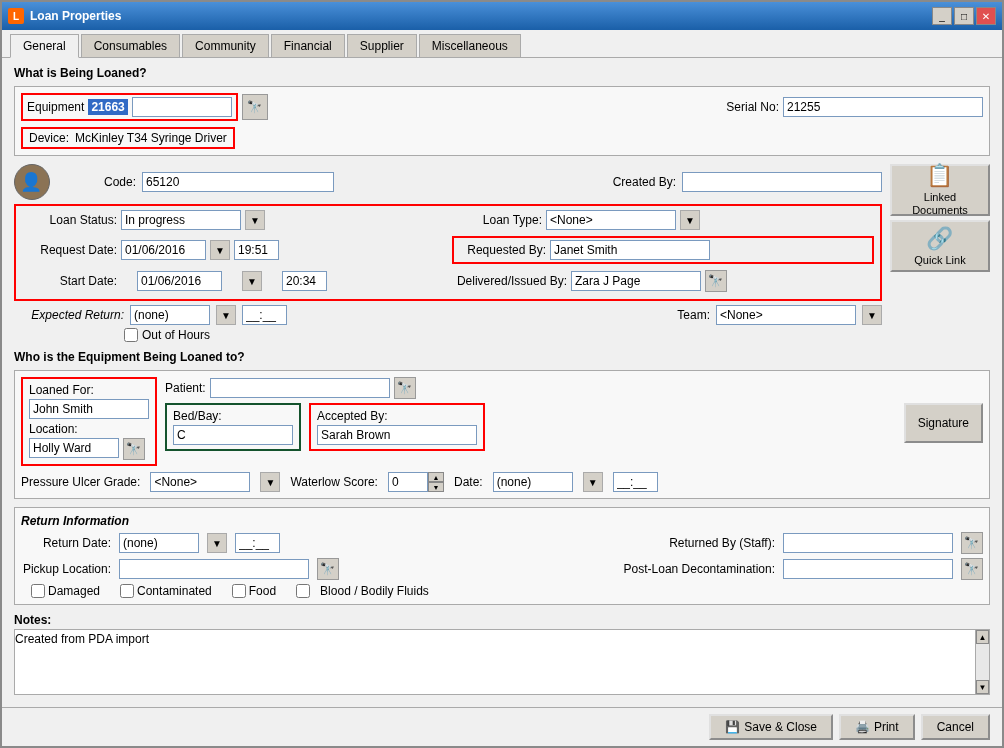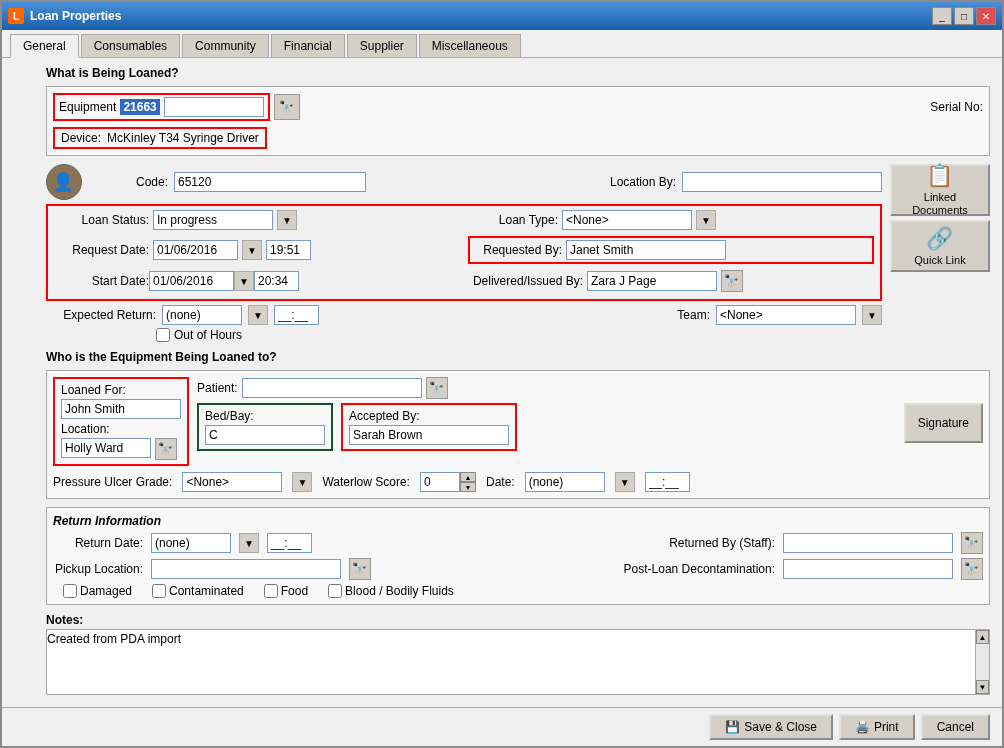--- a/index.html
+++ b/index.html
@@ -7,21 +7,21 @@
     .window { width: 1004px; height: 748px; background: #f0f0f0; border: 2px solid #8a8a8a; display: flex; flex-direction: column; }
     .title-bar { background: linear-gradient(to bottom, #4a90d9, #1a5fa8); color: white; padding: 4px 6px; display: flex; align-items: center; justify-content: space-between; height: 28px; }
     .title-bar-left { display: flex; align-items: center; gap: 6px; font-weight: bold; font-size: 13px; }
     .title-icon { width: 16px; height: 16px; background: #ff6600; border-radius: 2px; display: flex; align-items: center; justify-content: center; color: white; font-size: 10px; font-weight: bold; }
     .title-controls { display: flex; gap: 2px; }
     .title-btn { width: 20px; height: 18px; background: #d4d0c8; border: 1px solid #888; font-size: 10px; display: flex; align-items: center; justify-content: center; cursor: pointer; color: #000; }
     .title-btn.close { background: #e05050; color: white; }
     .tabs-bar { background: #f0f0f0; border-bottom: 1px solid #aaa; display: flex; padding: 4px 8px 0; gap: 2px; }
     .tab { padding: 4px 12px; background: #d4d0c8; border: 1px solid #aaa; border-bottom: none; cursor: pointer; color: #000; }
     .tab.active { background: #f0f0f0; border-bottom: 1px solid #f0f0f0; margin-bottom: -1px; z-index: 1; }
-    .content { flex: 1; padding: 8px 12px; overflow: hidden; display: flex; flex-direction: column; gap: 4px; margin-left: 32px; }
+    .content { flex: 1; padding: 8px 12px; overflow: hidden; display: flex; flex-direction: column; gap: 4px; }
     .section-label { font-weight: bold; margin-bottom: 2px; color: #000; }
     .form-row { display: flex; align-items: center; gap: 6px; margin-bottom: 3px; }
     .label { color: #000; white-space: nowrap; min-width: 80px; text-align: right; }
     input[type="text"] { height: 20px; border: 1px solid #7a9abf; background: white; padding: 1px 3px; color: #000; }
     .dropdown-arrow { width: 20px; height: 20px; background: #d4d0c8; border: 1px solid #aaa; display: flex; align-items: center; justify-content: center; cursor: pointer; font-size: 10px; }
     .icon-btn { width: 26px; height: 26px; background: #d4d0c8; border: 1px solid #999; display: flex; align-items: center; justify-content: center; cursor: pointer; }
     .red-border { border: 2px solid red !important; }
     .what-loaned-box { border: 1px solid #aaa; padding: 6px; background: #f8f8f8; margin-bottom: 4px; }
     .equipment-row { display: flex; align-items: center; gap: 4px; }
     .equipment-label-box { display: flex; align-items: center; border: 2px solid red; padding: 2px 4px; gap: 4px; }
@@ -86,39 +86,40 @@
         <div class="equipment-label-box red-border">
           <span class="equip-label">Equipment</span>
           <span class="equip-id">21663</span>
           <input type="text" class="equip-input" value="" style="width: 100px;">
         </div>
         <div class="icon-btn">
           <span>🔭</span>
         </div>
         <div style="flex:1"></div>
         <span class="label">Serial No:</span>
+        <input type="text" style="width: 200px;" value="21255">
       </div>
 
       <div style="margin-top:4px;">
         <span class="device-box red-border">
           <span>Device:</span>
           <span>McKinley T34 Syringe Driver</span>
         </span>
       </div>
     </div>
 
     <div style="display:flex; gap:8px; align-items:flex-start;">
       <div style="flex:1;">
 
         <div class="form-row code-row">
           <div class="person-icon">👤</div>
           <span class="label">Code:</span>
           <input type="text" style="width: 192px;" value="65120">
           <div style="flex:1;"></div>
-          <span class="label" style="min-width:90px; text-align:right;">Location By:</span>
+          <span class="label" style="min-width:90px; text-align:right;">Created By:</span>
           <input type="text" style="width: 200px;" value="">
         </div>
 
         <div class="status-section" style="display:grid; grid-template-columns: 1fr 1fr; gap:3px 8px; margin-bottom:4px;">
 
           <div class="form-row" style="display:flex; align-items:center; gap:4px;">
             <span class="label" style="min-width:95px;">Loan Status:</span>
             <input type="text" style="width: 120px;" value="In progress">
             <div class="dropdown-arrow">▼</div>
           </div>
@@ -134,36 +135,36 @@
             <input type="text" style="width: 85px;" value="01/06/2016">
             <div class="dropdown-arrow">▼</div>
             <input type="text" style="width: 45px;" value="19:51">
           </div>
 
           <div class="form-row" style="display:flex; align-items:center; gap:4px; border: 2px solid red; padding:2px;">
             <span class="label" style="min-width:90px;">Requested By:</span>
             <input type="text" style="width: 160px;" value="Janet Smith">
           </div>
 
-          <div class="form-row" style="display:flex; align-items:center; gap:0;">
+          <div class="form-row" style="display:flex; align-items:center; gap:20px;">
             <span class="label" style="min-width:95px;">Start Date:</span>
             <input type="text" style="width: 85px;" value="01/06/2016">
             <div class="dropdown-arrow">▼</div>
             <input type="text" style="width: 45px;" value="20:34">
           </div>
 
           <div class="form-row" style="display:flex; align-items:center; gap:4px;">
             <span class="label" style="min-width:115px;">Delivered/Issued By:</span>
             <input type="text" style="width: 130px;" value="Zara J Page">
             <div class="icon-btn" style="width:22px; height:22px;">🔭</div>
           </div>
         </div>
 
         <div class="form-row" style="margin-bottom:3px;">
-          <span class="label" style="min-width:110px;">Expected Return:</span>
+          <span class="label" style="min-width:110px;font-style:italic;">Expected Return:</span>
           <input type="text" style="width: 80px;" value="(none)">
           <div class="dropdown-arrow">▼</div>
           <input type="text" style="width: 45px;" value="__:__">
           <div style="flex:1;"></div>
           <span class="label" style="min-width:50px;">Team:</span>
           <input type="text" style="width: 140px;" value="&lt;None&gt;">
           <div class="dropdown-arrow">▼</div>
         </div>
 
         <div class="form-row checkbox-row" style="margin-left:110px; margin-bottom:4px;">
@@ -270,21 +271,21 @@
           <span>Damaged</span>
         </label>
         <label style="display:flex; align-items:center; gap:3px;">
           <input type="checkbox" style="">
           <span>Contaminated</span>
         </label>
         <label style="display:flex; align-items:center; gap:3px;">
           <input type="checkbox" style="">
           <span>Food</span>
         </label>
-        <label style="display:flex; align-items:flex-end; gap:3px;">
+        <label style="display:flex; align-items:flex-end; gap:10px;">
           <input type="checkbox" style="">
           <span>Blood / Bodily Fluids</span>
         </label>
       </div>
     </div>
 
     <div style="display:flex; flex-direction:column; flex:1;">
       <div class="section-label">Notes:</div>
       <div class="notes-area">
         <div class="notes-text">Created from PDA import</div>

